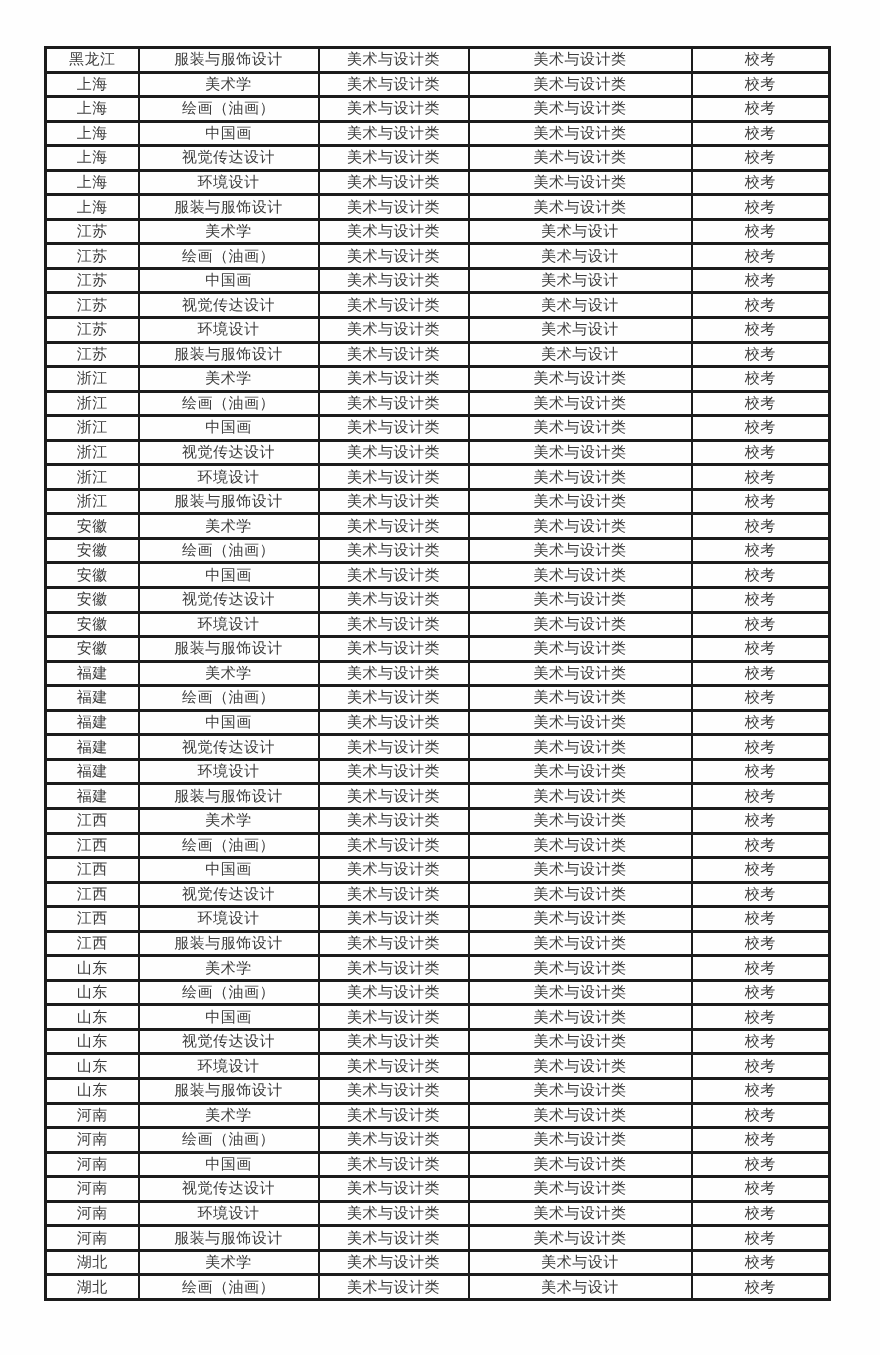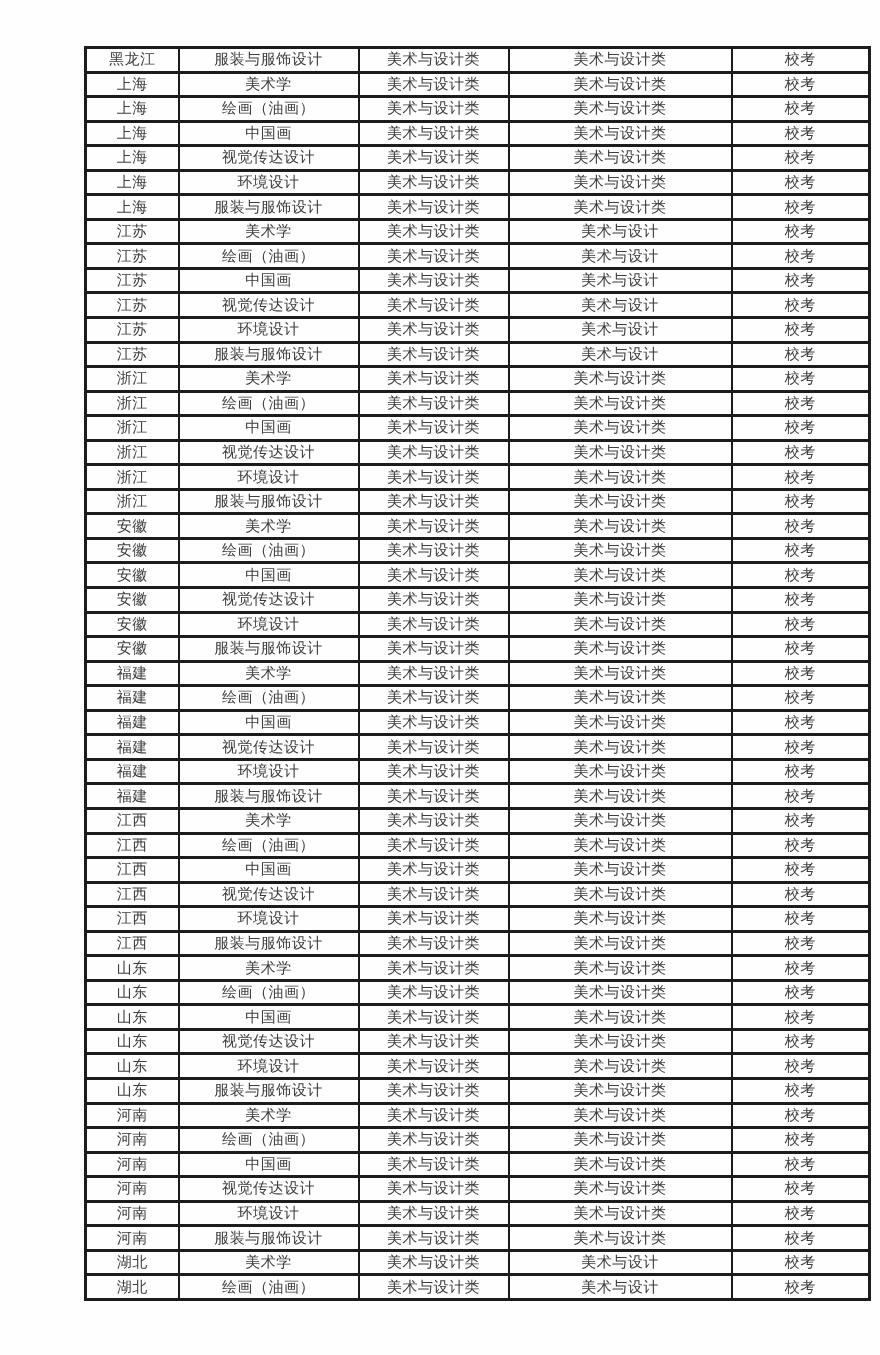--- a/index.html
+++ b/index.html
@@ -18,21 +18,20 @@
     inset: 0;
     background: #fefefe;
   }
   table.grid {
     position: absolute;
     left: 44px;
     top: 46px;
     width: 784px;
     border-collapse: collapse;
     table-layout: fixed;
-    margin-left: 40px;
   }
   table.grid td {
     border-left: 2px solid #1c1c1c;
     border-right: 2px solid #1c1c1c;
     border-top: 3px solid #1c1c1c;
     border-bottom: 3px solid #1c1c1c;
     height: 21.55px;
     padding: 0;
     text-align: center;
     vertical-align: middle;

